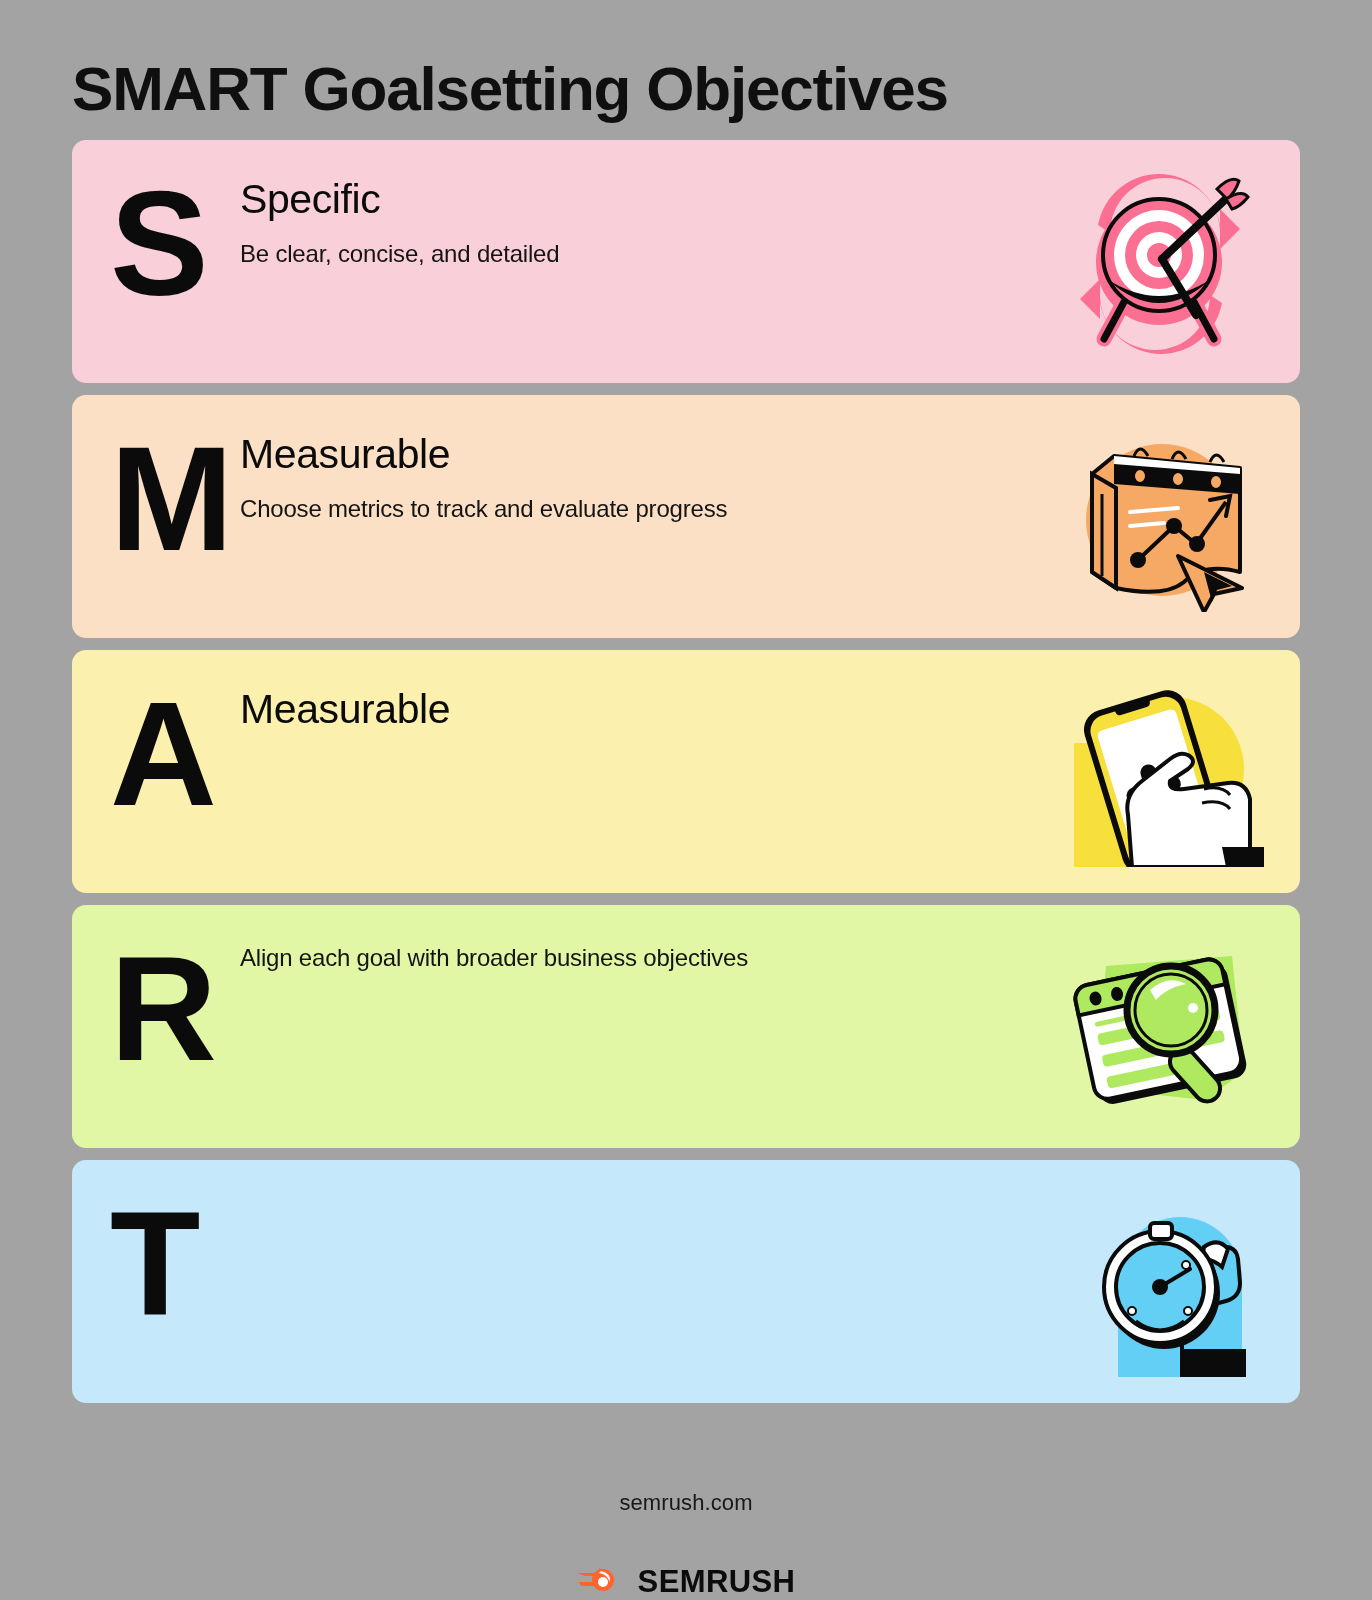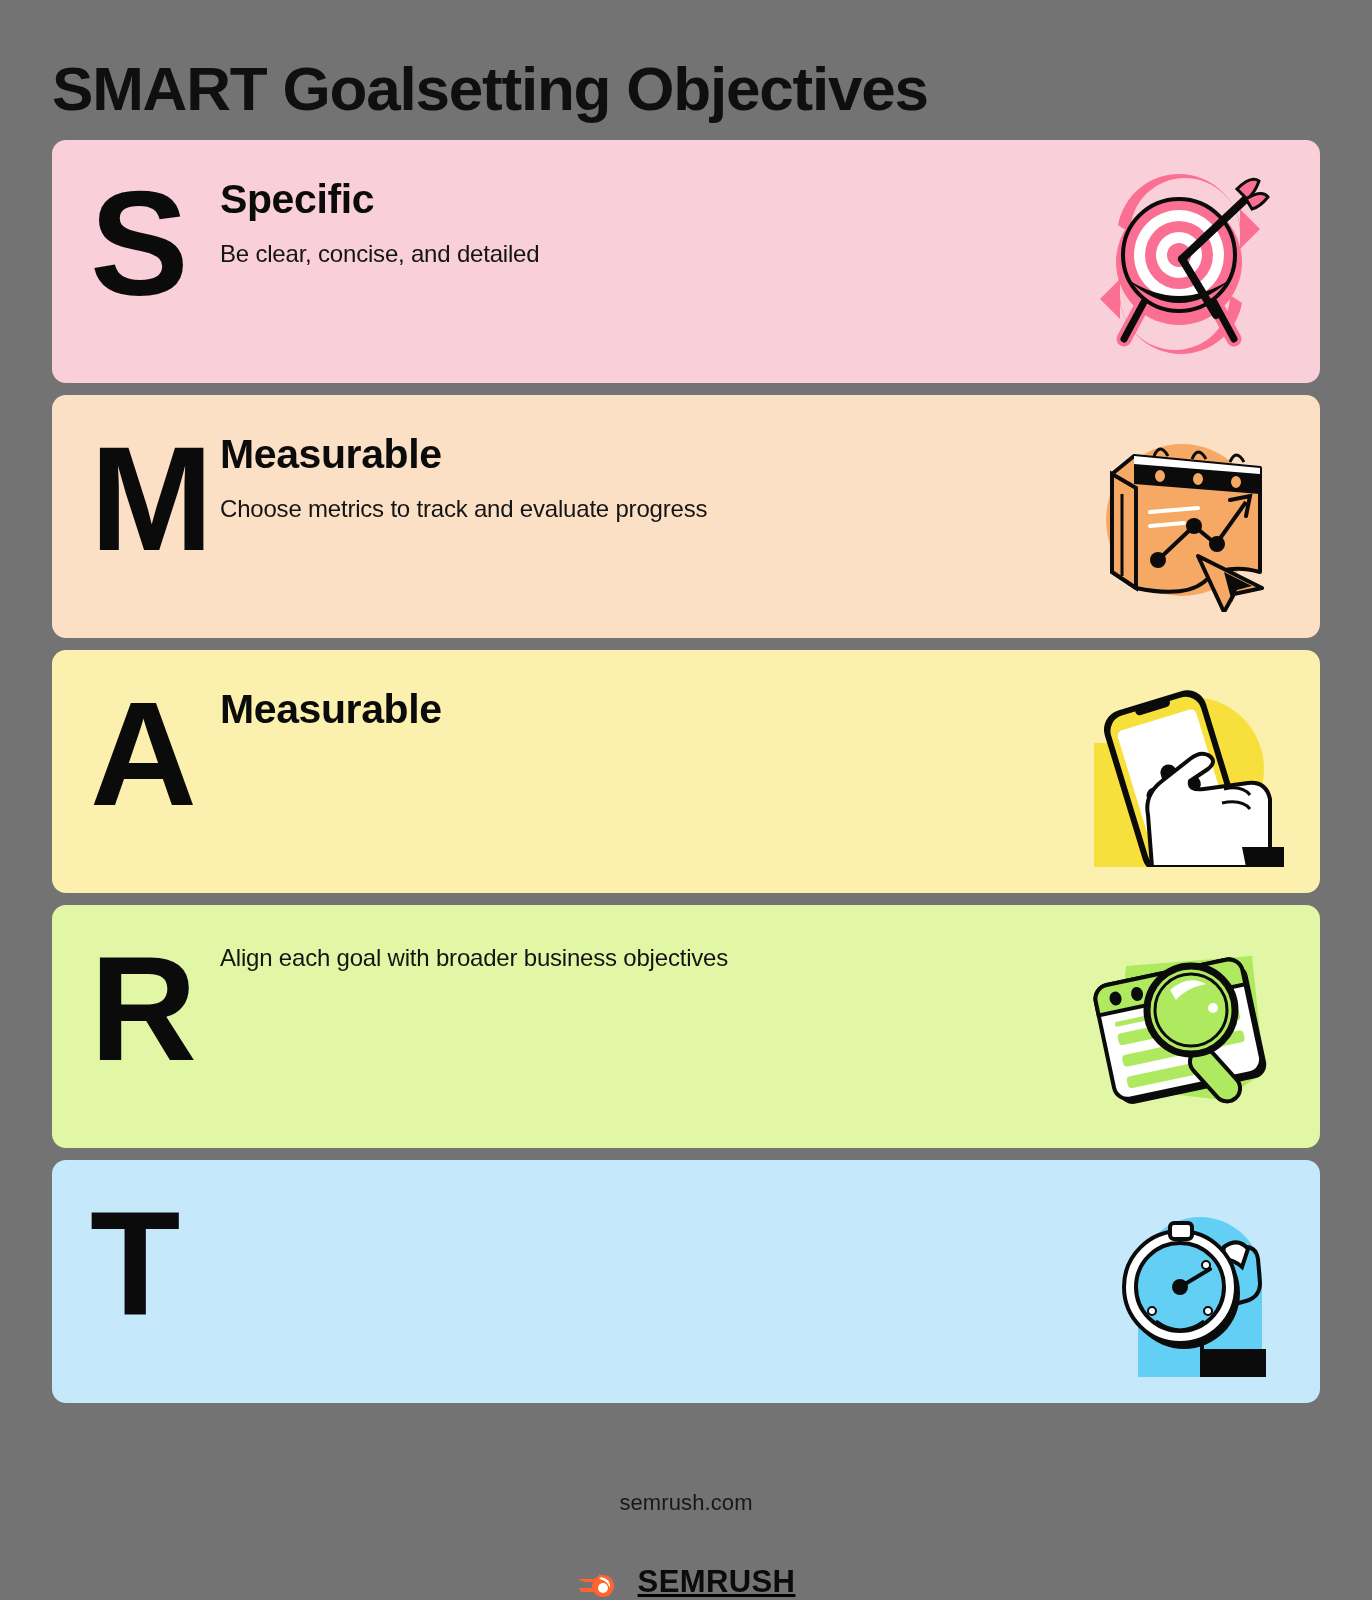--- a/index.html
+++ b/index.html
@@ -10,22 +10,22 @@
     height: 1600px;
     background: #ffffff;
     font-family: "Liberation Sans", sans-serif;
     -webkit-font-smoothing: antialiased;
   }
 
   .poster {
     position: relative;
     width: 1372px;
     height: 1600px;
-    background: #737373;
-    padding: 0 52px;
+    background: #a3a3a3;
+    padding: 0 72px;
     display: flex;
     flex-direction: column;
   }
 
   
   .title-wrap {
     padding-top: 56px;
     height: 140px;
   }
   .poster-title {
@@ -71,21 +71,21 @@
 
   .row-text {
     flex: 1 1 auto;
     padding-top: 36px;
     padding-right: 16px;
     max-width: 700px;
   }
 
   .row-heading {
     font-size: 41px;
-    font-weight: 700;
+    font-weight: 400;
     color: #0b0b0b;
     line-height: 1.15;
     letter-spacing: -0.4px;
     margin-bottom: 14px;
   }
 
   .row-desc {
     font-size: 24px;
     font-weight: 400;
     color: #141414;
@@ -114,23 +114,22 @@
     justify-content: space-between;
     flex-direction: column;
   }
   .footer-url {
     font-size: 22px;
     color: #16181c;
     letter-spacing: 0.1px;
   }
   .brand {
     display: flex;
-    align-items: flex-end;
+    align-items: flex-start;
     gap: 21px;
-    text-decoration: underline;
   }
   .brand-mark { width: 40px; height: 30px; display: block; }
   .brand-name {
     font-size: 31px;
     font-weight: 700;
     letter-spacing: 0.4px;
     color: #0b0b0b;
   }
 </style>
 </head>

